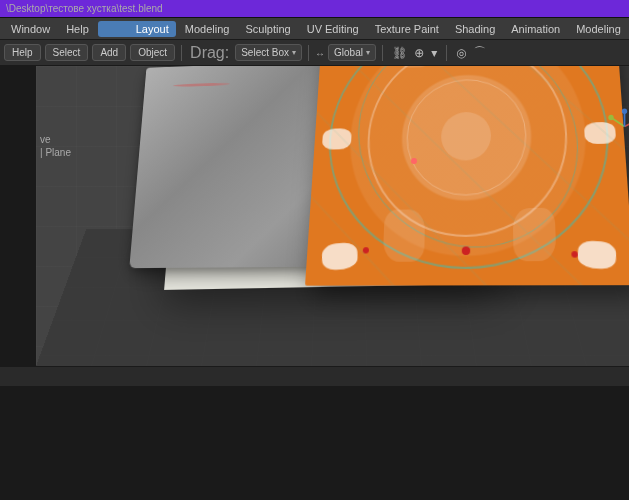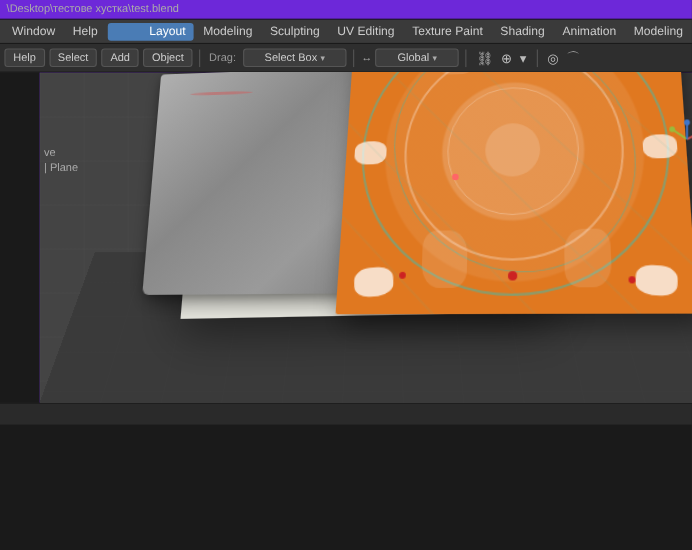--- a/index.html
+++ b/index.html
@@ -75,21 +75,21 @@
     .toolbar-separator {
       width: 1px;
       height: 16px;
       background: #555;
       margin: 0 2px;
     }
     .toolbar-dropdown {
       background: #3d3d3d;
       border: 1px solid #555;
       color: #ccc;
-      padding: 2px 19px;
+      padding: 2px 5px;
       font-size: 10px;
       border-radius: 3px;
       display: flex;
       align-items: center;
       gap: 3px;
       cursor: pointer;
     }
     .chevron {
       font-size: 8px;
       color: #aaa;
@@ -291,21 +291,21 @@
       border-radius: 2px;
     }
 
     .toolbar-group {
       display: flex;
       align-items: center;
       gap: 1px;
     }
 
     .toolbar-label {
-      font-size: 10px;
+      font-size: 16px;
       color: #999;
       padding: 0 2px;
     }
   </style>
 </head>
 <body>
 
 <div id="title-bar">
   <span>\Desktop\тестове хустка\test.blend</span>
 </div>

